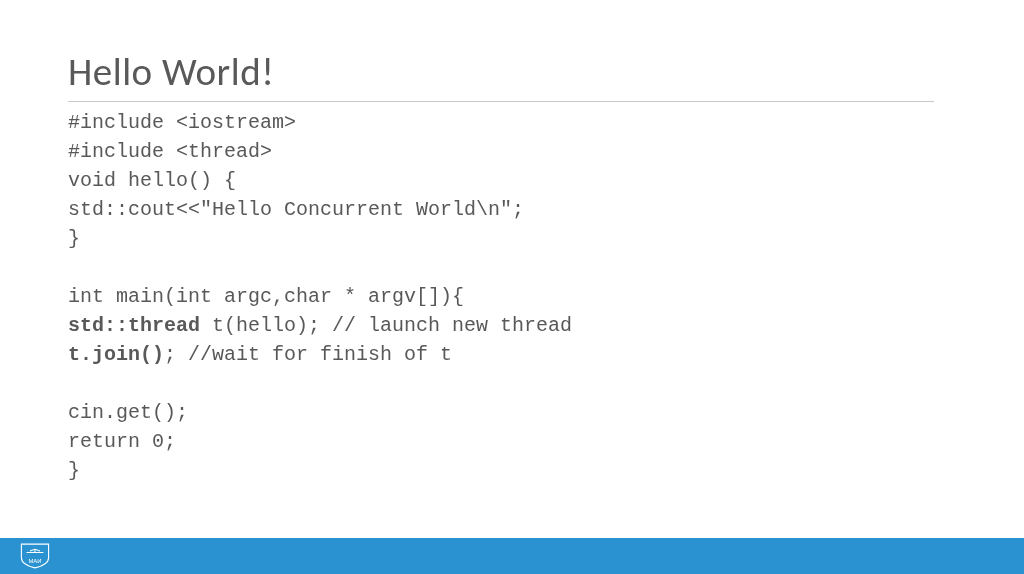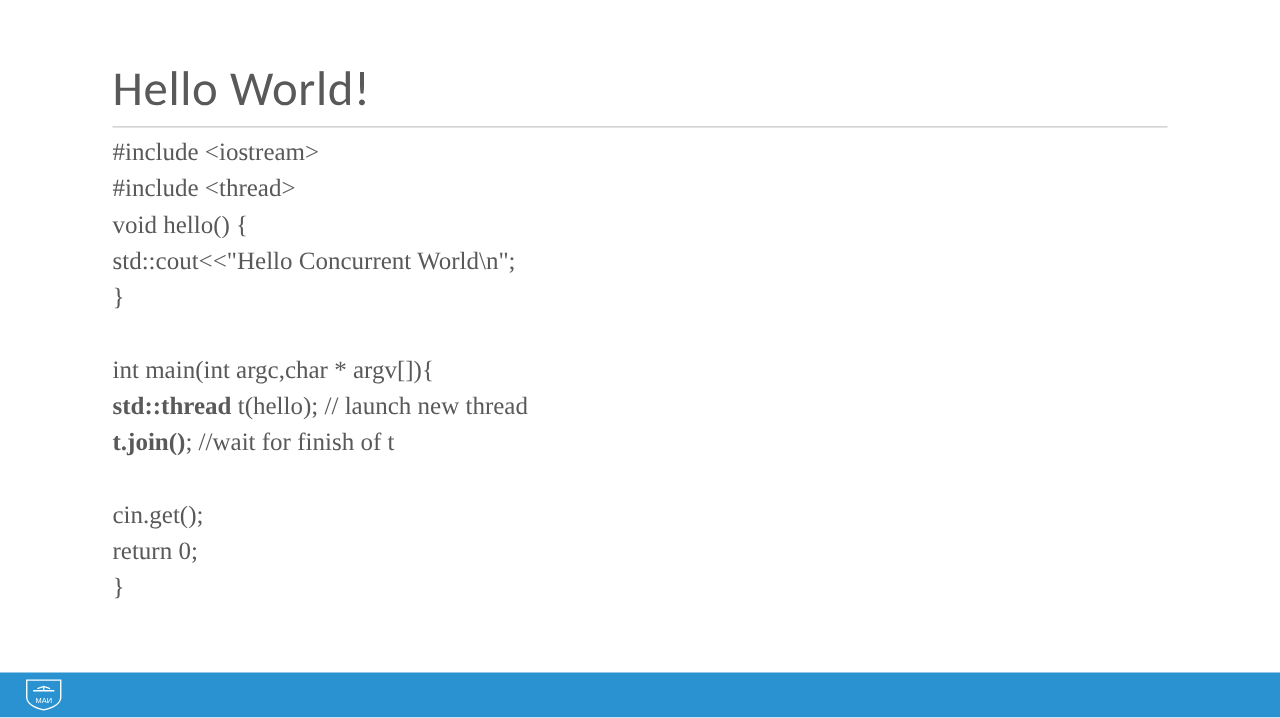--- a/index.html
+++ b/index.html
@@ -9,21 +9,21 @@
     }
     body {
       width: 1024px;
       height: 574px;
       background: #ffffff;
       font-family: 'Segoe UI', Calibri, Arial, sans-serif;
       position: relative;
       overflow: hidden;
     }
     .slide-content {
-      padding: 50px 90px 0 90px;
+      padding: 50px 90px 0 68px;
     }
     .title {
       font-size: 39px;
       font-weight: 300;
       color: #595959;
       letter-spacing: 0.5px;
       line-height: 1.15;
     }
     .subtitle {
       font-size: 29px;
@@ -40,21 +40,20 @@
     }
     .code-block {
       font-family: 'Courier New', Courier, monospace;
       font-size: 20px;
       color: #595959;
       line-height: 1.45;
       white-space: pre;
     }
     .code-line {
       display: block;
-      font-family: Liberation Serif, serif;
     }
     .bold {
       font-weight: bold;
     }
     .bottom-bar {
       position: absolute;
       bottom: 0;
       left: 0;
       right: 0;
       height: 36px;

